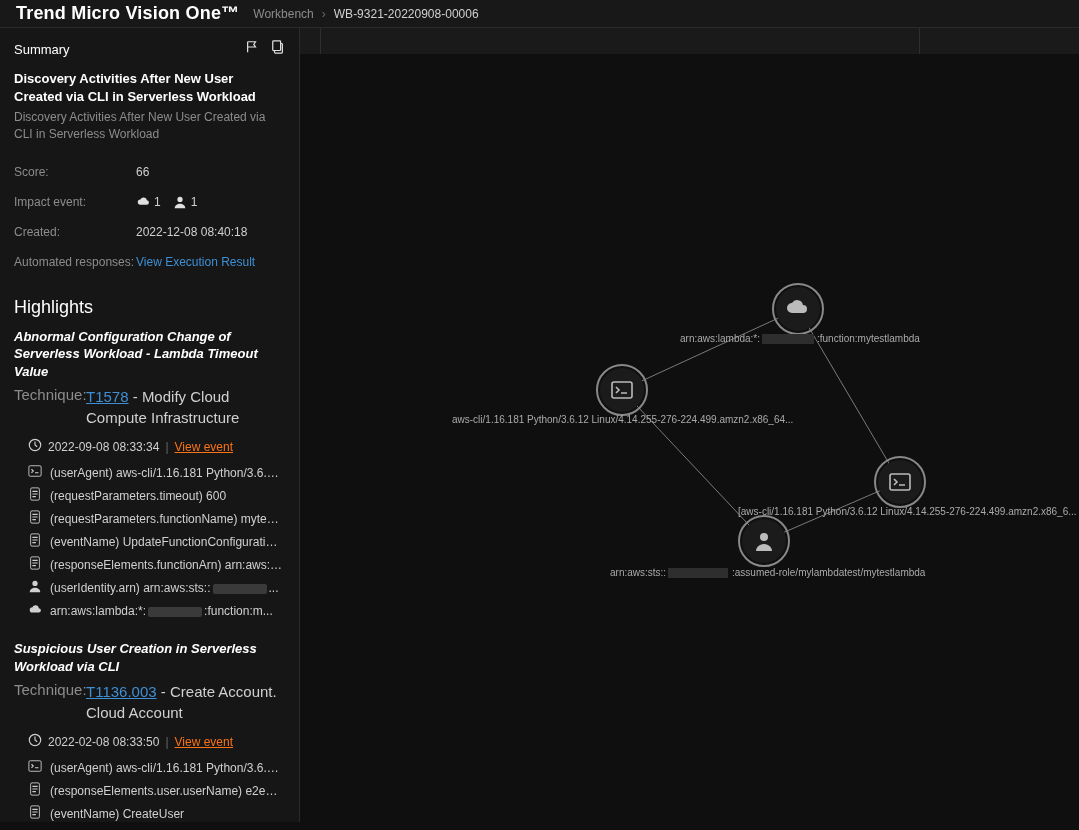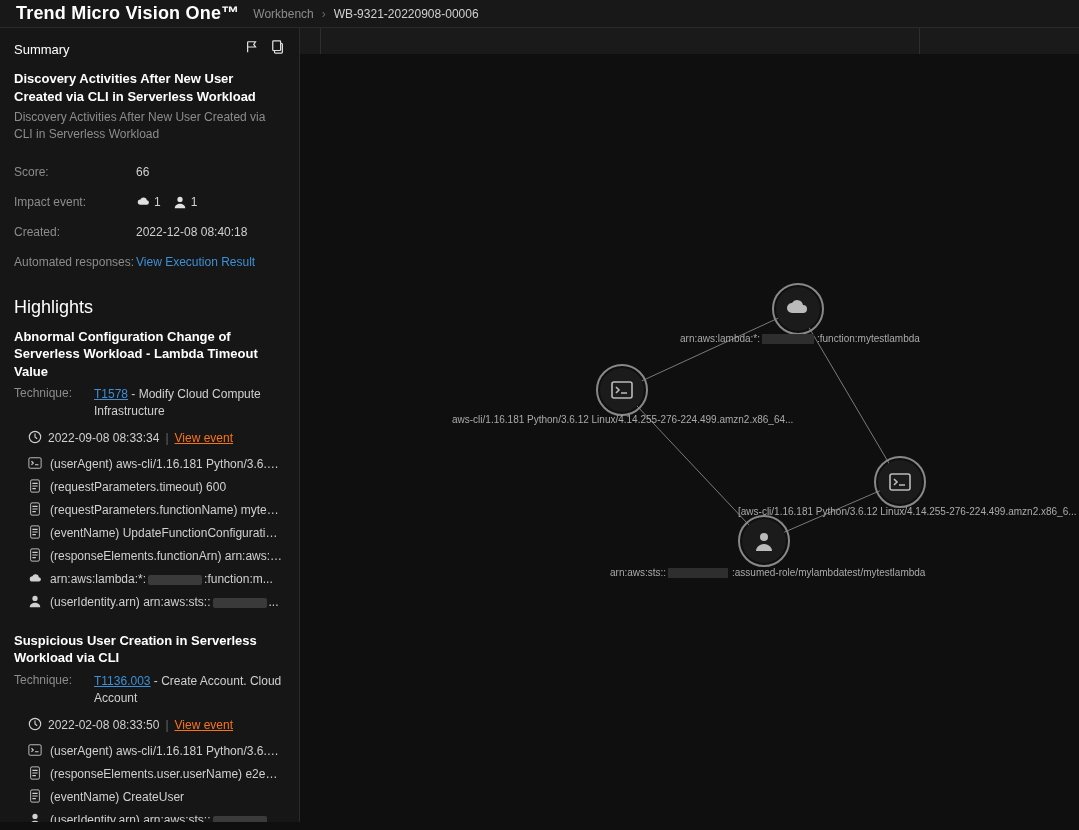--- a/index.html
+++ b/index.html
@@ -39,22 +39,22 @@
   .icon-row { display:flex; gap:12px; align-items:center; }
   .summary-title { color:#fff; font-size:13px; font-weight:600; line-height:1.35; margin-bottom:4px; }
   .summary-sub { color:#8c8c8c; font-size:12px; line-height:1.4; margin-bottom:14px; }
   .kv { display:flex; font-size:12px; padding:8px 0; }
   .kv .k { color:#8c8c8c; width:122px; flex:0 0 122px; }
   .kv .v { color:#d0d0d0; display:flex; align-items:center; gap:12px; }
   .impact-item { display:flex; align-items:center; gap:4px; }
   .link { color:#3e8fd4; text-decoration:none; }
   .hl-title { color:#fff; font-size:18px; margin:20px 0 10px; }
   .hl-block { margin-bottom:18px; }
-  .hl-heading { color:#fff; font-size:13px; font-weight:600; line-height:1.35; margin-bottom:6px; }
-  .hl-tech { font-size:12px; display:flex; gap:16px; margin-bottom:10px; }
+  .hl-heading { color:#fff; font-size:13px; font-weight:600; line-height:1.35; margin-bottom:6px;font-style:italic; }
+  .hl-tech { font-size:15px; display:flex; gap:8px; margin-bottom:10px; }
   .hl-tech .label { color:#8c8c8c; width:64px; flex:0 0 64px; }
   .hl-tech .val { color:#d0d0d0; line-height:1.4; }
   .hl-tech .tcode { color:#3e8fd4; }
   .ev-time { font-size:12px; color:#d0d0d0; display:flex; align-items:center; gap:6px; margin:8px 0 6px 14px; }
   .ev-time .view { color:#f97316; text-decoration:underline; }
   .ev-time .pipe { color:#666; }
   .ev-line { font-size:12px; color:#d0d0d0; display:flex; align-items:center; gap:8px; padding:3px 0 3px 14px; white-space:nowrap; overflow:hidden; text-overflow:ellipsis; max-width:270px; }
   .ev-line span.txt { overflow:hidden; text-overflow:ellipsis; }
   .ev-line .redact { display:inline-block; background:#3a3a3a; width:54px; height:10px; border-radius:2px; vertical-align:middle; margin:0 2px; }
   .mini-icon { width:14px; height:14px; flex:0 0 14px; }
@@ -182,30 +182,30 @@
           </div>
           <div class="ev-line">
             <span><svg class="mini-icon" viewBox="0 0 16 16">
                 <rect x="3" y="1" width="10" height="14" stroke="#d0d0d0" fill="none" rx="1.5"></rect>
                 <path d="M5 5h6M5 8h6M5 11h4" stroke="#d0d0d0" stroke-width="1.2"></path>
               </svg></span>
             <span class="txt">(responseElements.functionArn) arn:aws:la...</span>
           </div>
           <div class="ev-line">
             <span><svg class="mini-icon" viewBox="0 0 16 16">
-                <path d="M5 12a3 3 0 010-6 4 4 0 017.5 1A2.5 2.5 0 0112 12H5z" fill="#d0d0d0"></path>
-              </svg></span>
-            <span class="txt">arn:aws:lambda:*:<span class="redact"></span>:function:m...</span>
-          </div>
-          <div class="ev-line">
-            <span><svg class="mini-icon" viewBox="0 0 16 16">
                 <circle cx="8" cy="5" r="3" fill="#d0d0d0"></circle>
                 <path d="M2 15c0-3 3-5 6-5s6 2 6 5" fill="#d0d0d0"></path>
               </svg></span>
             <span class="txt">(userIdentity.arn) arn:aws:sts::<span class="redact"></span>...</span>
+          </div>
+          <div class="ev-line">
+            <span><svg class="mini-icon" viewBox="0 0 16 16">
+                <path d="M5 12a3 3 0 010-6 4 4 0 017.5 1A2.5 2.5 0 0112 12H5z" fill="#d0d0d0"></path>
+              </svg></span>
+            <span class="txt">arn:aws:lambda:*:<span class="redact"></span>:function:m...</span>
           </div>
         </div>
         <div class="hl-block">
           <div class="hl-heading">Suspicious User Creation in Serverless Workload via CLI</div>
           <div class="hl-tech">
             <div class="label">Technique:</div>
             <div class="val"><a href="#" class="tcode">T1136.003</a> - Create Account. Cloud Account</div>
           </div>
           <div class="ev-time">
             <span><svg class="mini-icon" viewBox="0 0 16 16">

